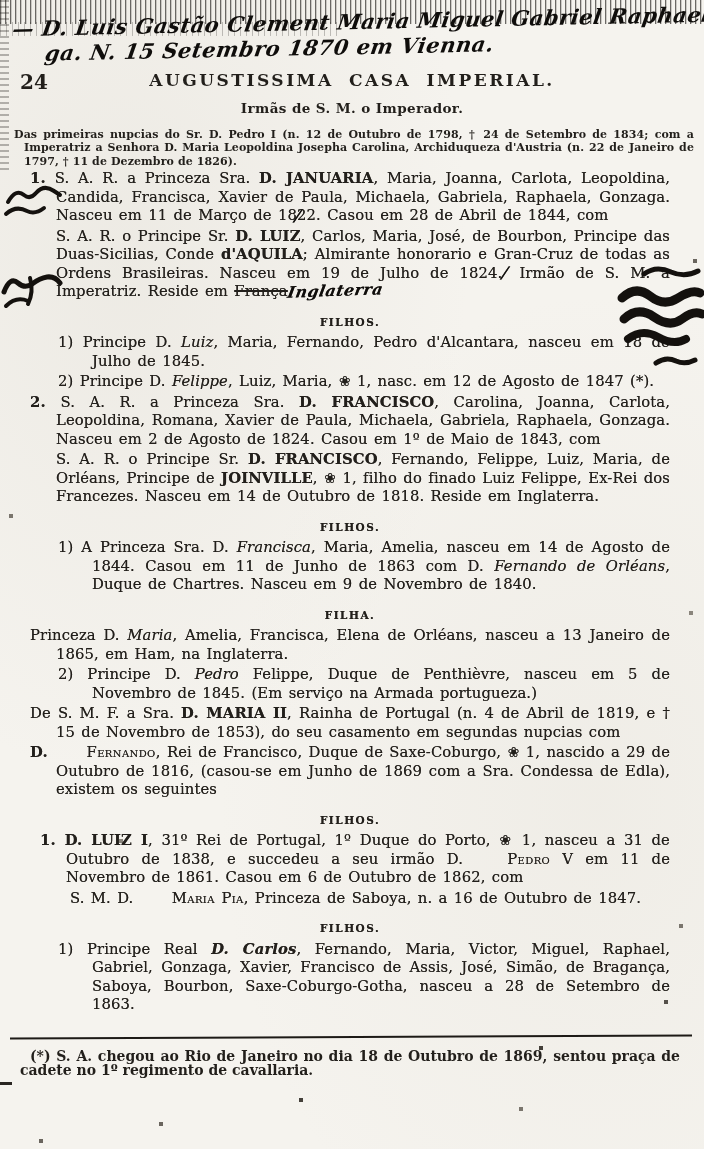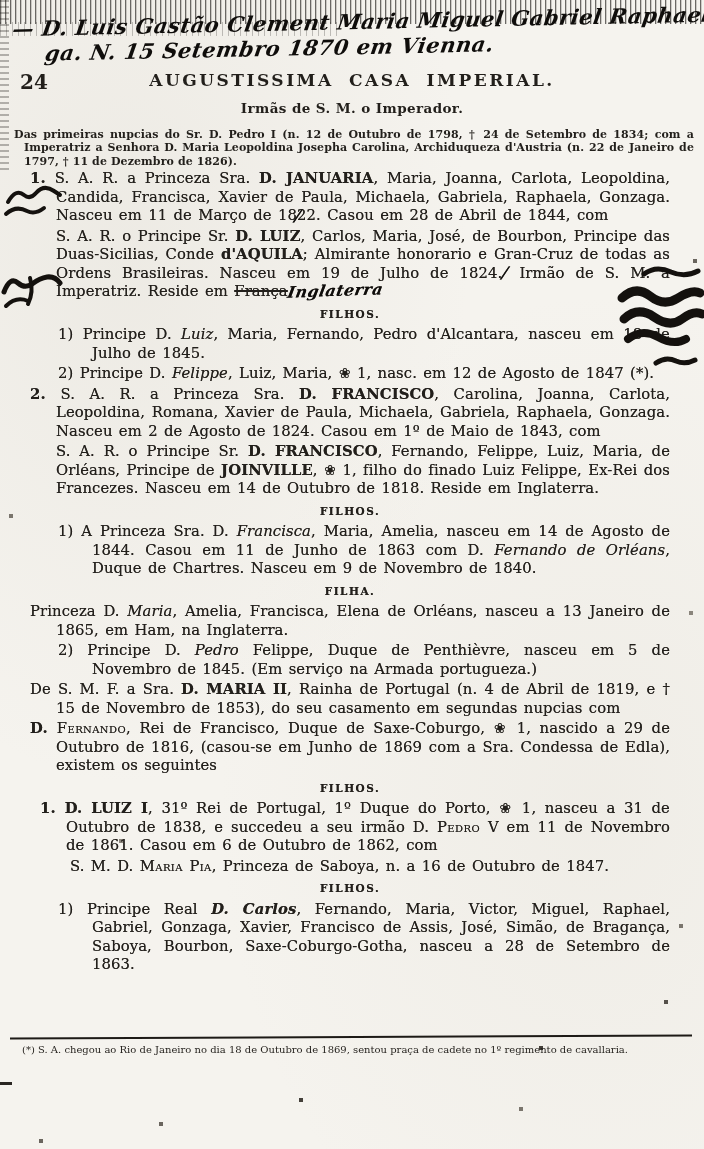--- a/index.html
+++ b/index.html
@@ -89,45 +89,45 @@
   }
   .body-col p{margin:2px 0;text-align:justify;}
   .entry{padding-left:26px;text-indent:-26px;}
   .spouse{padding-left:26px;text-indent:0;}
   .child{padding-left:62px;text-indent:-34px;}
   .flush{padding-left:26px;text-indent:-26px;}
   .entry-l2{padding-left:36px;text-indent:-26px;}
   .inner{padding-left:40px;text-indent:0;}
   .sec-label{
     text-align:center !important;font-weight:bold;font-size:10.5px;
-    letter-spacing:1.5px;margin:4px 0 1px !important;text-indent:0;
+    letter-spacing:1.5px;margin:12px 0 1px !important;text-indent:0;
   }
 
   .t-n{}
   .t-b{font-weight:bold;}
   .t-i{font-style:italic;}
   .t-bi{font-weight:bold;font-style:italic;}
-  .t-sc{font-variant:small-caps;letter-spacing:.4px;}
+  .t-sc{font-variant:small-caps;letter-spacing:.4px;margin-left:32px;}
   .t-strike{text-decoration:line-through;text-decoration-thickness:2px;}
   .t-hand{
     font-style:italic;font-weight:bold;display:inline-block;
     transform:skewX(-12deg) rotate(-2deg);
     letter-spacing:.5px;font-size:1.06em;color:#0f0d0b;
   }
   .t-medal{font-family:"DejaVu Sans", sans-serif;font-size:.95em;}
 
   
   .footnote{position:absolute;top:1036px;left:8px;right:12px;}
   .footnote-rule{
     border:none;border-top:2.5px solid #1d1a16;margin:0 0 5px 2px;
     transform:rotate(-.25deg);
   }
   .footnote-text{
-    font-size:10px;line-height:13.6px;font-weight:normal;
-    text-align:justify;text-indent:10px;margin:4px;
+    font-size:14px;line-height:13.6px;font-weight:bold;
+    text-align:justify;text-indent:10px;margin:12px;
   }
 </style>
 </head>
 <body>
 
 <div class="page">
 
   <div class="scan-band"></div>
   <div class="scan-band2"></div>
   <div class="scan-left"></div>

